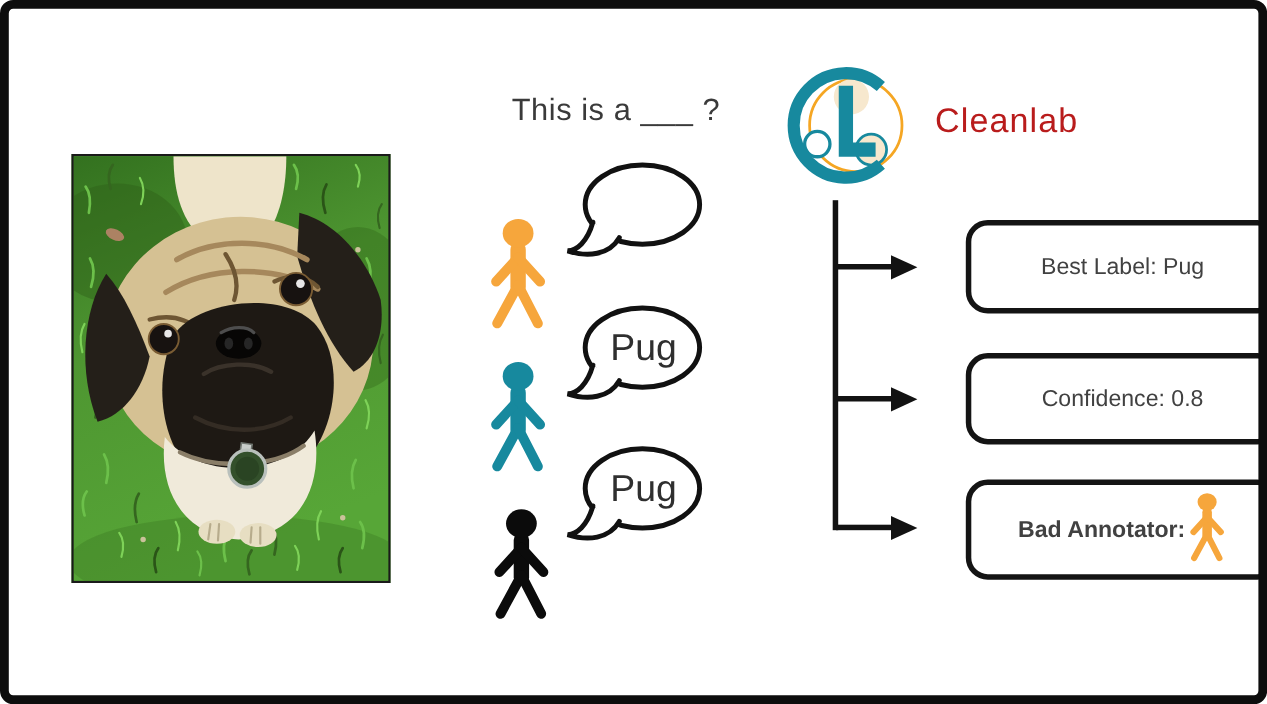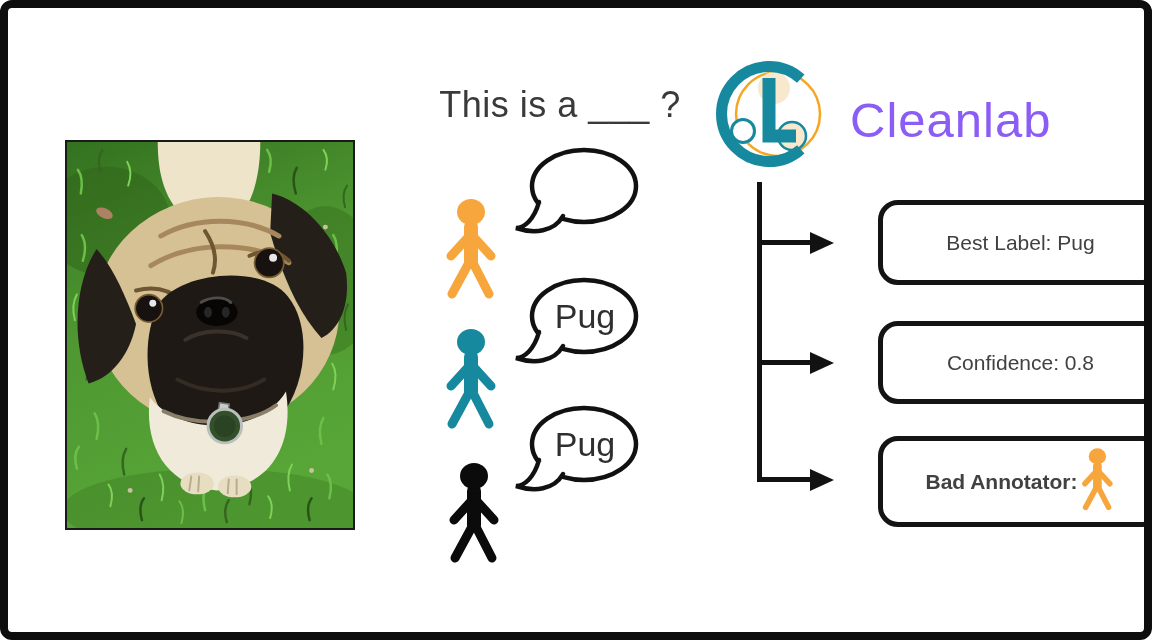--- a/index.html
+++ b/index.html
@@ -14,21 +14,21 @@
   .abs{position:absolute;}
   
   .photo{
     left:65px;top:140px;width:290px;height:390px;
     border:2px solid #1a1a1a;box-sizing:border-box;background:#4E9631;
   }
   .photo svg{display:block;width:100%;height:100%;}
   
   .question{
     left:418px;top:84px;width:284px;text-align:center;
-    font-size:36px;color:#3a3a3a;letter-spacing:0.5px;white-space:nowrap;
+    font-size:28px;color:#3a3a3a;letter-spacing:0.5px;white-space:nowrap;
   }
   
   .fig{width:58px;height:106px;}
   .fig svg{display:block;width:100%;height:100%;}
   .fig1{left:443px;top:197px;}
   .fig2{left:443px;top:327px;}
   .fig3{left:446px;top:461px;}
   
   .bubble{width:128px;height:96px;}
   .bubble svg{position:absolute;inset:0;width:100%;height:100%;}
@@ -37,21 +37,21 @@
     display:flex;align-items:center;justify-content:center;
     font-size:34px;color:#2f2f2f;
   }
   .bub1{left:514px;top:144px;}
   .bub2{left:514px;top:274px;}
   .bub3{left:514px;top:402px;}
   
   .logo-icon{left:712px;top:57px;width:126px;height:116px;}
   .logo-icon svg{display:block;width:100%;height:100%;}
   .wordmark{
-    left:850px;top:92px;font-size:49px;font-weight:500;color:#8b5cf6;
+    left:850px;top:92px;font-size:31px;font-weight:500;color:#b91c1c;
     letter-spacing:1px;white-space:nowrap;
   }
   
   .vline{left:757px;top:182px;width:5px;height:300px;background:#121212;}
   .hline{height:5px;background:#121212;}
   .ahead{
     width:0;height:0;border-left:24px solid #121212;
     border-top:11px solid transparent;border-bottom:11px solid transparent;
   }
   

